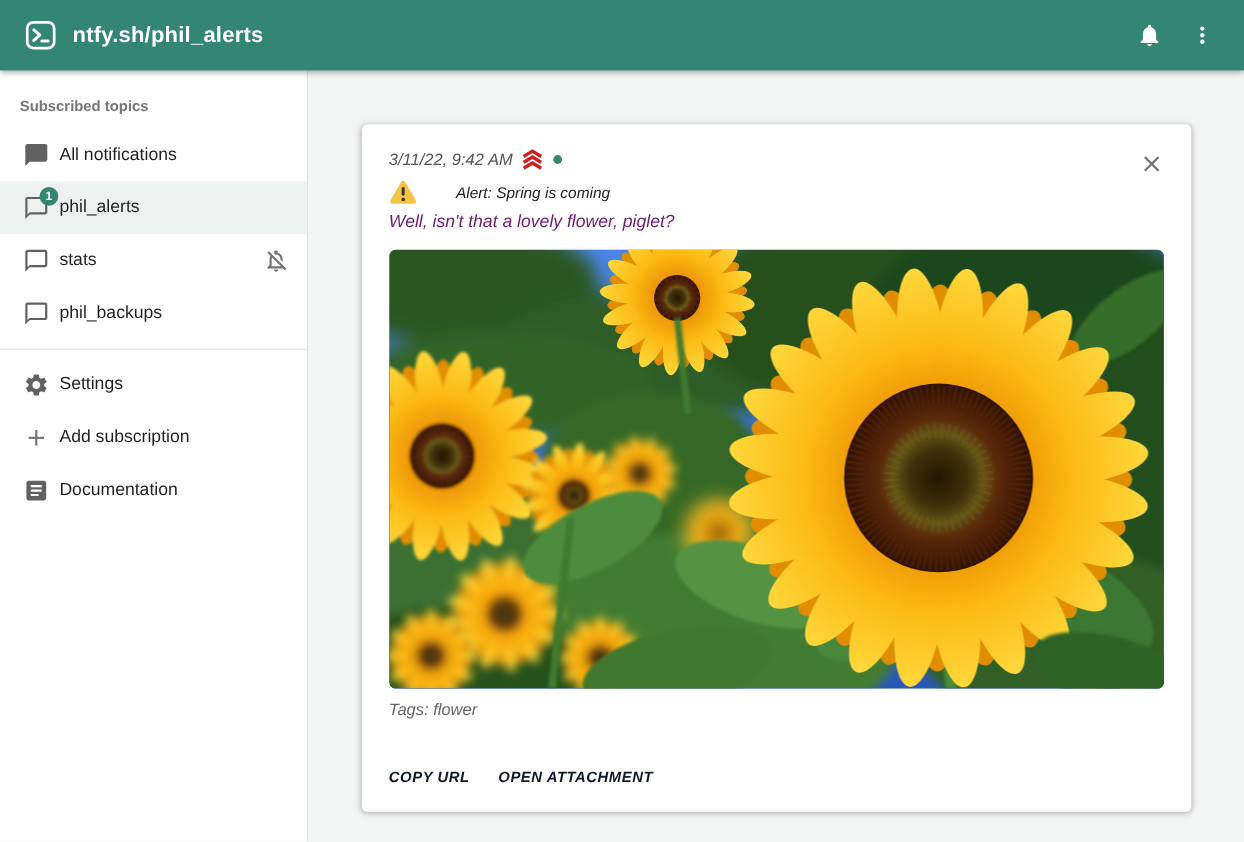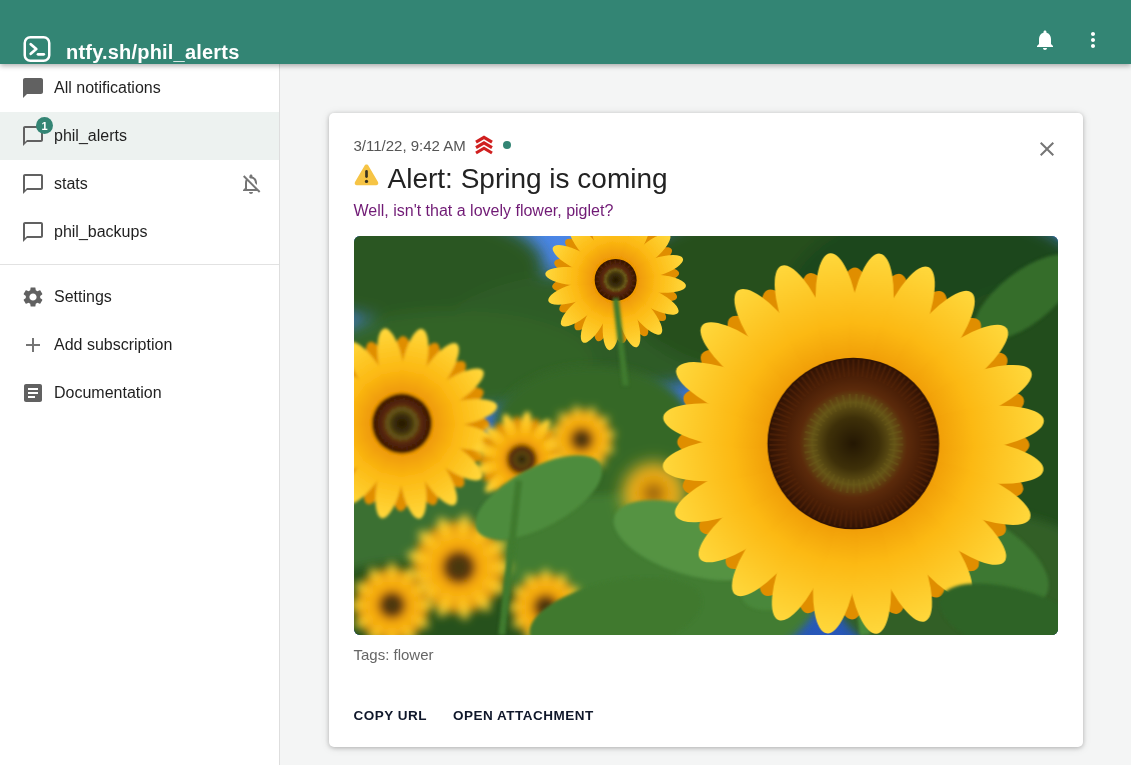--- a/index.html
+++ b/index.html
@@ -7,21 +7,21 @@
   body {
     width:1131px; height:765px; overflow:hidden;
     font-family:"Liberation Sans","DejaVu Sans",sans-serif;
     background:#f4f5f5; color:#212121;
   }
   .app { width:1131px; height:765px; display:flex; flex-direction:column; }
 
   
   .appbar {
     height:64px; flex:0 0 64px; background:#338574; color:#fff;
-    display:flex; align-items:flex-end; padding:0 14px 0 22px;
+    display:flex; align-items:center; padding:0 14px 0 22px;
     box-shadow:0 2px 5px rgba(0,0,0,.30); position:relative; z-index:10;
   }
   .logo { width:30px; height:30px; margin-right:14px; flex:0 0 auto; }
   .appbar-title { font-size:20px; font-weight:700; letter-spacing:.2px; }
   .appbar-actions { margin-left:auto; display:flex; align-items:center; }
   .iconbtn {
     width:48px; height:48px; display:flex; align-items:center; justify-content:center;
     border-radius:50%; cursor:pointer;
   }
   .iconbtn svg { width:24px; height:24px; fill:#fff; }
@@ -49,29 +49,30 @@
   .muted-icon svg { width:24px; height:24px; fill:#757575; }
   .divider { height:1px; background:#e2e2e2; margin:8px 0; }
 
   
   .main { flex:1; display:flex; justify-content:center; align-items:flex-start;
           padding-top:49px; background:#f4f5f5; overflow:hidden; }
   .card {
     width:754px; background:#fff; border-radius:5px; position:relative;
     box-shadow:0 1px 4px rgba(0,0,0,.22), 0 1px 10px rgba(0,0,0,.10);
     padding:22px 25px 24px;
+    font-style:italic;
   }
   .card-meta { display:flex; align-items:center; font-size:15px; color:#555; }
   .priority-icon { width:22px; height:20px; margin-left:7px; }
   .new-dot { width:8px; height:8px; border-radius:50%; background:#338574; margin-left:8px; }
   .close-btn { position:absolute; top:22px; right:22px; width:28px; height:28px;
                display:flex; align-items:center; justify-content:center; cursor:pointer; }
   .close-btn svg { width:24px; height:24px; fill:#757575; }
-  .card-title { margin-top:8px; font-size:28px; font-weight:400; color:#222;
-                display:flex; align-items:flex-start; }
+  .card-title { margin-top:8px; font-size:14px; font-weight:400; color:#222;
+                display:flex; align-items:center;gap:27px; }
   .warn-icon { width:25px; height:23px; margin-right:9px; flex:0 0 auto; }
   .card-body { margin-top:7px; font-size:16px; color:#701a75; }
   .photo-wrap { margin-top:16px; width:704px; height:399px; border-radius:6px;
                 overflow:hidden; background:#2a5fc0; cursor:pointer; }
   .photo-wrap svg { display:block; width:100%; height:100%; }
   .tags-line { margin-top:11px; font-size:15px; color:#666; }
   .card-actions { margin-top:21px; display:flex; gap:26px; }
   .action-link { color:#0f172a; font-weight:700; font-size:13.5px; letter-spacing:.5px;
                  cursor:pointer;margin-top:24px; }
 </style>
@@ -97,20 +98,21 @@
         <svg viewBox="0 0 24 24">
             <path d="M12 8c1.1 0 2-.9 2-2s-.9-2-2-2-2 .9-2 2 .9 2 2 2zm0 2c-1.1 0-2 .9-2 2s.9 2 2 2 2-.9 2-2-.9-2-2-2zm0 6c-1.1 0-2 .9-2 2s.9 2 2 2 2-.9 2-2-.9-2-2-2z"></path>
           </svg>
       </div>
     </div>
   </div>
 
   <div class="content">
 
     <div class="sidebar">
+      <div class="section-label">Subscribed topics</div>
 
       <div class="nav-item">
         <span class="nav-icon">
           <svg viewBox="0 0 24 24">
               <path d="M20 2H4c-1.1 0-2 .9-2 2v18l4-4h14c1.1 0 2-.9 2-2V4c0-1.1-.9-2-2-2z"></path>
             </svg>
         </span>
         <span>All notifications</span>
       </div>
 

